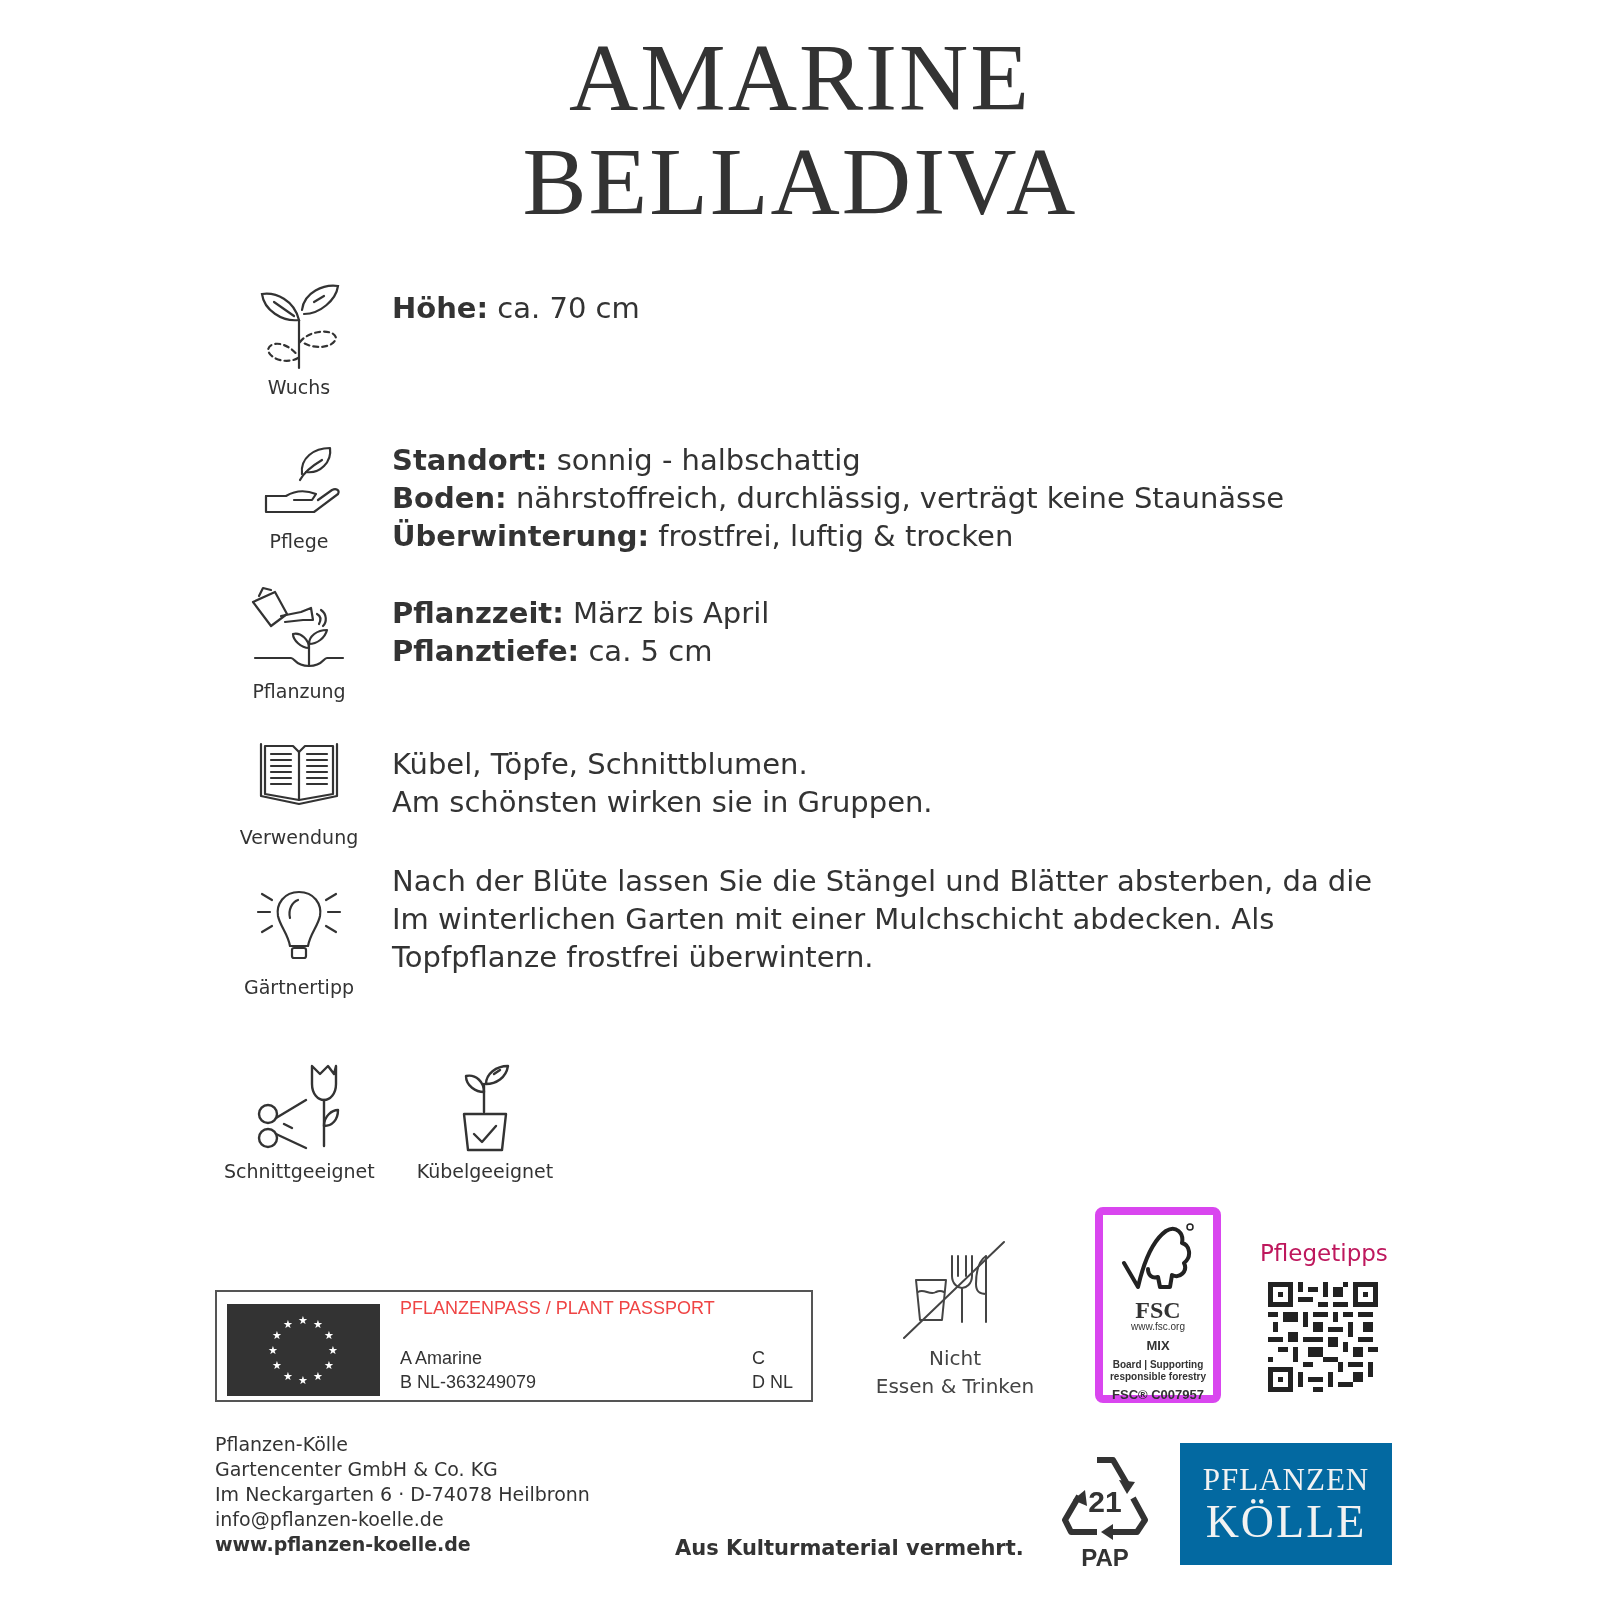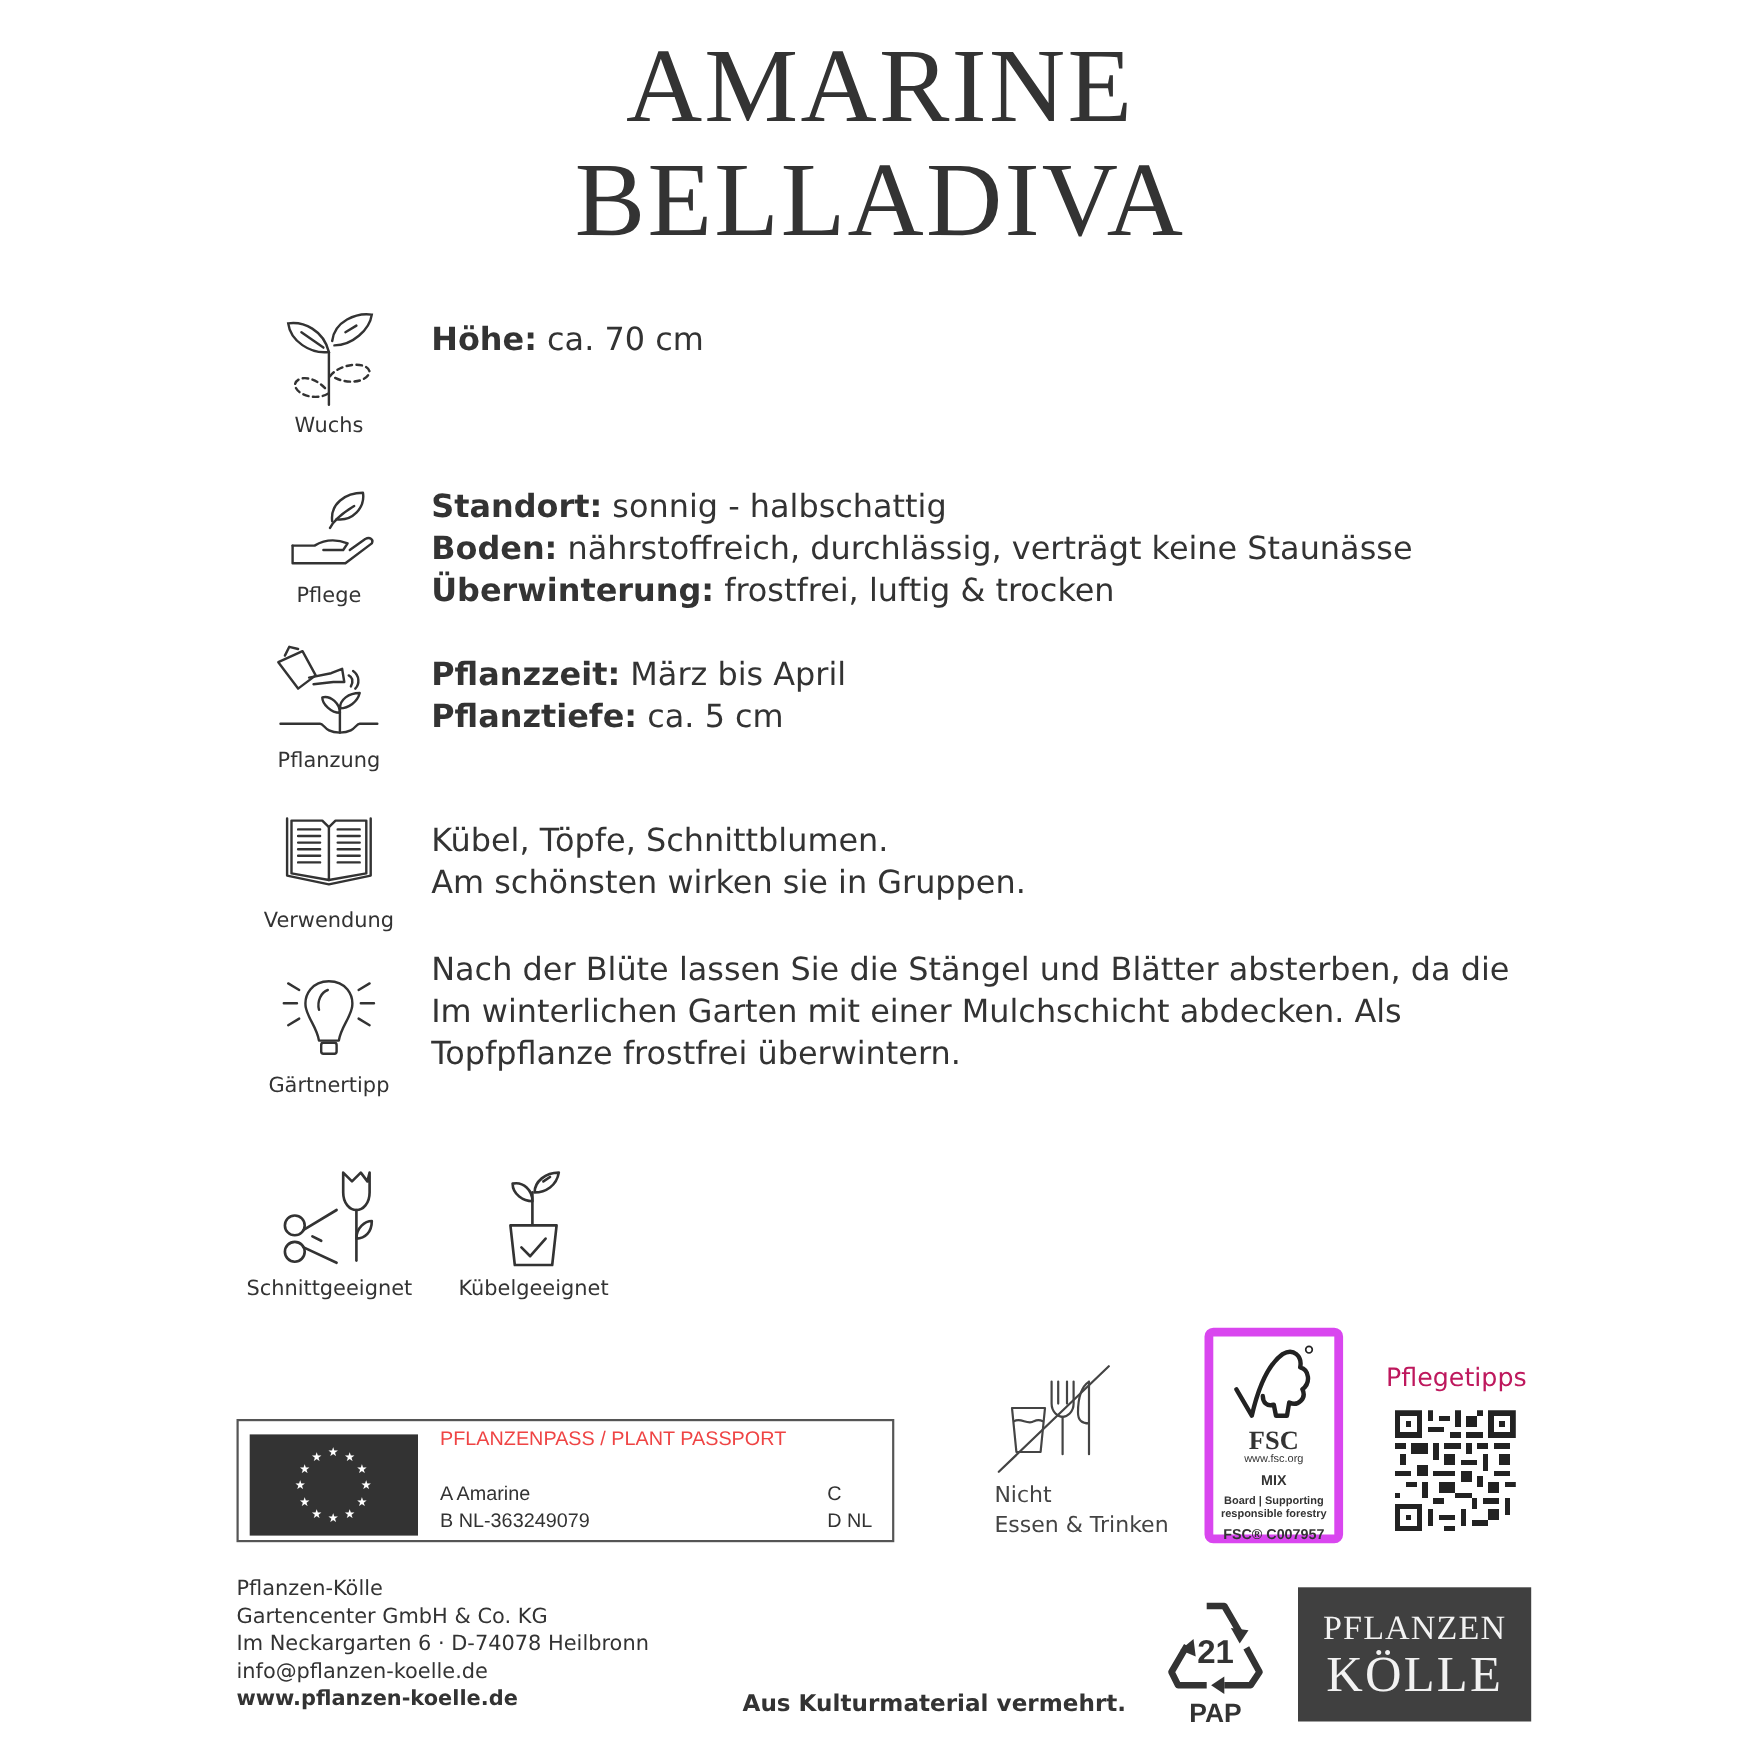--- a/index.html
+++ b/index.html
@@ -13,36 +13,36 @@
     .text-block { position: absolute; left: 392px; font-size: 29px; line-height: 38px; color: #333; }
     .text-block b { font-weight: bold; }
     .line { white-space: nowrap; }
     .passport { position: absolute; left: 215px; top: 1290px; width: 598px; height: 112px; border: 2px solid #555; box-sizing: border-box; }
     .eu-flag { position: absolute; left: 10px; top: 12px; width: 153px; height: 92px; background: #333; }
     .pp-title { position: absolute; left: 183px; top: 6px; font-size: 18px; font-family: "Liberation Sans", sans-serif; color: #ef4444; }
     .pp-a { position: absolute; left: 183px; top: 56px; font-size: 18px; font-family: "Liberation Sans", sans-serif; }
     .pp-b { position: absolute; left: 183px; top: 80px; font-size: 18px; font-family: "Liberation Sans", sans-serif; }
     .pp-c { position: absolute; left: 535px; top: 56px; font-size: 18px; font-family: "Liberation Sans", sans-serif; }
     .pp-d { position: absolute; left: 535px; top: 80px; font-size: 18px; font-family: "Liberation Sans", sans-serif; }
-    .noeat { position: absolute; left: 904px; top: 1240px; width: 190px; }
+    .noeat { position: absolute; left: 860px; top: 1240px; width: 190px; text-align: center; }
     .noeat-label { font-size: 20px; line-height: 28px; color: #444; }
     .fsc { position: absolute; left: 1095px; top: 1207px; width: 126px; height: 196px; border: 8px solid #d946ef; border-radius: 8px; box-sizing: border-box; text-align: center; font-family: "Liberation Sans", sans-serif; }
     .fsc-name { font-family: "Liberation Serif", serif; font-weight: bold; font-size: 24px; line-height: 22px; margin-top: 2px; }
     .fsc-url { font-size: 10px; }
     .fsc-mix { font-size: 13px; font-weight: bold; margin-top: 6px; }
     .fsc-desc { font-size: 10px; font-weight: bold; line-height: 12px; margin-top: 6px; }
     .fsc-code { font-size: 13px; font-weight: bold; margin-top: 4px; }
     .qr-label { position: absolute; left: 1260px; top: 1240px; font-size: 23px; color: #be185d; }
     .qr { position: absolute; left: 1268px; top: 1282px; width: 110px; height: 110px; }
     .address { position: absolute; left: 215px; top: 1432px; font-size: 19px; line-height: 25px; color: #333; }
     .address .bold { font-weight: bold; }
     .propagated { position: absolute; left: 675px; top: 1536px; font-size: 21px; font-weight: bold; color: #333; }
     .recycle { position: absolute; left: 1055px; top: 1448px; width: 100px; text-align: center; }
     .pap { font-family: "Liberation Sans", sans-serif; font-weight: bold; font-size: 24px; margin-top: -4px; }
-    .brand { position: absolute; left: 1180px; top: 1443px; width: 212px; height: 122px; background: #404040; color: #f2f2f2; text-align: center; font-family: "Liberation Serif", serif; }
+    .brand { position: absolute; left: 1180px; top: 1443px; width: 212px; height: 122px; background: #0369a1; color: #f2f2f2; text-align: center; font-family: "Liberation Serif", serif; }
     .brand-l1 { font-size: 31px; margin-top: 20px; letter-spacing: 1px; line-height: 34px; }
     .brand-l2 { font-size: 46px; line-height: 50px; letter-spacing: 2px; }
   </style>
 </head>
 <body>
 
 <div class="title l1">AMARINE</div>
 <div class="title l2">BELLADIVA</div>
 
 <div class="icon-col" style="left:224px; top:280px;">

